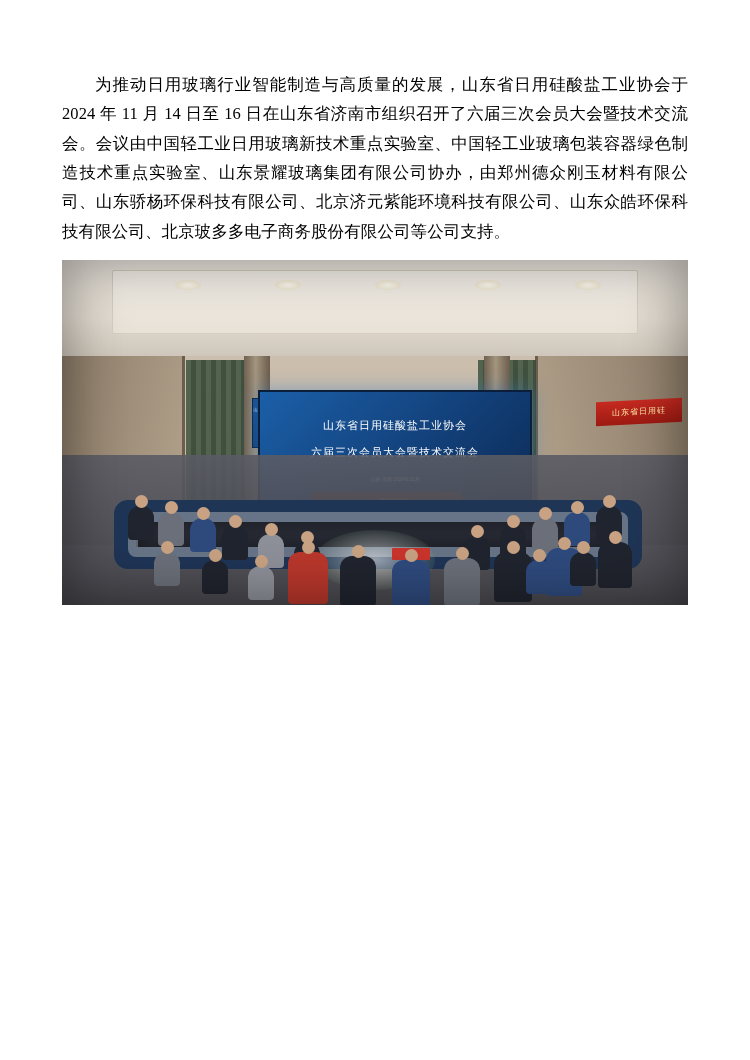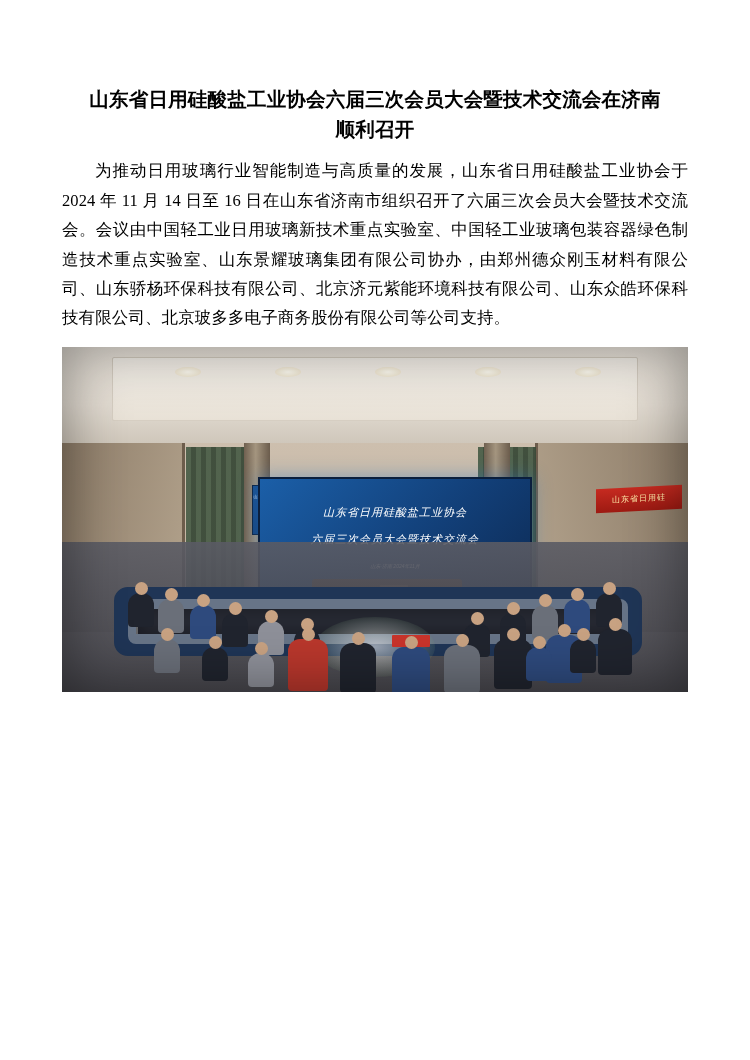--- a/index.html
+++ b/index.html
@@ -109,21 +109,20 @@
   .screen {
     position: absolute;
     left: 196px; top: 130px;
     width: 270px; height: 108px;
     background: linear-gradient(135deg, #1b5fa8, #123f78 60%, #0d2c57);
     border: 2px solid #0b1f3d;
     box-shadow: 0 0 18px rgba(40,120,200,.45);
     color: #fff;
     text-align: center;
     font-family: "Liberation Sans", "DejaVu Sans", sans-serif;
-    font-style: italic;
   }
   .screen .s1 { font-size: 11px; margin-top: 26px; letter-spacing: 1px; }
   .screen .s2 { font-size: 11px; margin-top: 12px; letter-spacing: 1px; }
   .screen .s3 { font-size: 5px; margin-top: 16px; opacity: .85; }
   .side-screen {
     position: absolute;
     top: 138px;
     width: 72px; height: 50px;
     background: linear-gradient(135deg, #1a4f8e, #102f5e);
     border: 1px solid #0b1f3d;
@@ -218,21 +217,20 @@
     position: absolute; inset: 0;
     box-shadow: inset 0 0 60px rgba(0,0,0,.45);
     pointer-events: none;
   }
 </style>
 </head>
 <body>
 
 <div class="page">
 
-  <h1 class="doc-title">山东省日用硅酸盐工业协会六届三次会员大会暨技术交流会在济南顺利召开</h1>
 
   <p class="para">为推动日用玻璃行业智能制造与高质量的发展，山东省日用硅酸盐工业协会于 2024 年 11 月 14 日至 16 日在山东省济南市组织召开了六届三次会员大会暨技术交流会。会议由中国轻工业日用玻璃新技术重点实验室、中国轻工业玻璃包装容器绿色制造技术重点实验室、山东景耀玻璃集团有限公司协办，由郑州德众刚玉材料有限公司、山东骄杨环保科技有限公司、北京济元紫能环境科技有限公司、山东众皓环保科技有限公司、北京玻多多电子商务股份有限公司等公司支持。</p>
 
   <div class="figure">
     <div class="photo">
       <div class="ceiling">
         <div class="ceil-light" style="left:18%"></div>
         <div class="ceil-light" style="left:34%"></div>
         <div class="ceil-light" style="left:50%"></div>
         <div class="ceil-light" style="left:66%"></div>

